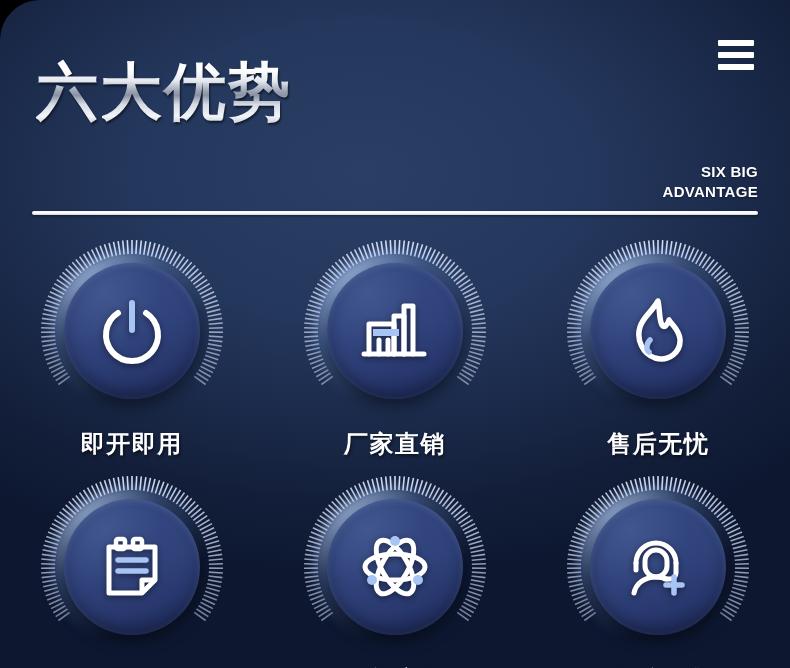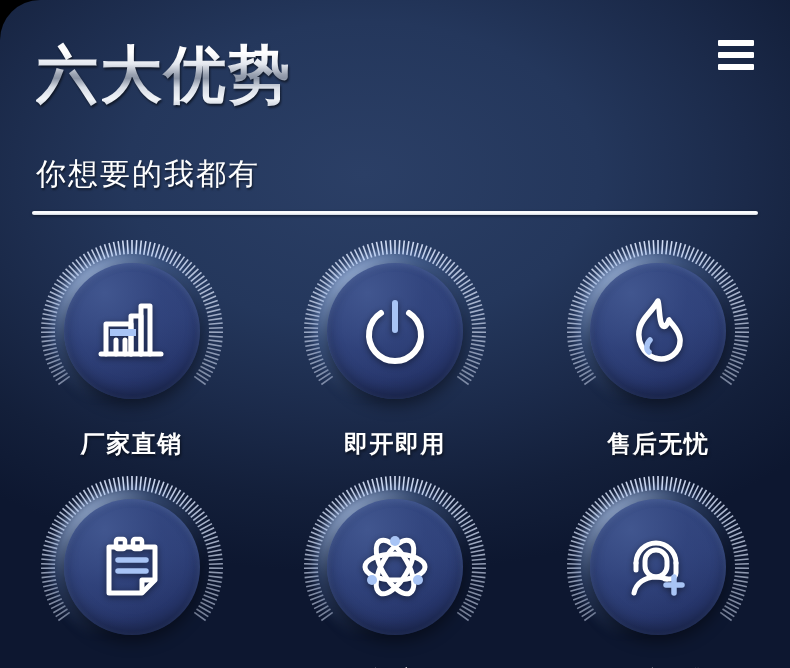--- a/index.html
+++ b/index.html
@@ -26,21 +26,21 @@
     position:absolute; top:39px; left:718px;
     width:36px; height:32px;
     display:flex; flex-direction:column; justify-content:space-between;
     padding:1px 0;
   }
   #hamburger .bar {
     height:6px; width:36px; background:#ffffff; border-radius:1px;
   }
 
   #title {
-    position:absolute; left:36px; top:42px;
+    position:absolute; left:36px; top:59px;
     font-size:62px; font-weight:bold; letter-spacing:2px;
     line-height:1.05;
     background-image:linear-gradient(180deg,
         #f7f9fc 0%, #ffffff 16%, #e4e8ef 34%,
         #9aa2b1 50%, #8a93a4 56%,
         #d7dce5 70%, #f2f5f9 88%, #c9cfda 100%);
     -webkit-background-clip:text; background-clip:text;
     color:transparent; -webkit-text-fill-color:transparent;
     filter:drop-shadow(1px 2px 1px rgba(0,0,0,.55));
   }
@@ -115,26 +115,133 @@
 
 <div id="page">
 
   <div id="hamburger">
     <span class="bar"></span>
     <span class="bar"></span>
     <span class="bar"></span>
   </div>
 
   <div id="title">六大优势</div>
-  <div id="subtitle">你想要的我都有</div>
-
+
+  <div id="eyebrow">
+    <div>SIX BIG</div>
+    <div>ADVANTAGE</div>
+  </div>
 
   <div id="divider"></div>
 
   <div id="grid">
+
+    <div class="cell">
+      <div class="dial">
+        <svg class="ticks" viewBox="0 0 186 186">
+          <g id="tk2">
+              <line x1="30.7" y1="138.3" x2="19.4" y2="146.5" stroke="#dfe9ff" stroke-width="1.6" stroke-opacity="0.50"></line>
+              <line x1="28.5" y1="135.0" x2="16.7" y2="142.7" stroke="#dfe9ff" stroke-width="1.6" stroke-opacity="0.51"></line>
+              <line x1="26.4" y1="131.7" x2="14.3" y2="138.7" stroke="#dfe9ff" stroke-width="1.6" stroke-opacity="0.52"></line>
+              <line x1="24.5" y1="128.2" x2="12.1" y2="134.6" stroke="#dfe9ff" stroke-width="1.6" stroke-opacity="0.53"></line>
+              <line x1="22.8" y1="124.7" x2="10.0" y2="130.4" stroke="#dfe9ff" stroke-width="1.6" stroke-opacity="0.54"></line>
+              <line x1="21.3" y1="121.0" x2="8.2" y2="126.1" stroke="#dfe9ff" stroke-width="1.6" stroke-opacity="0.55"></line>
+              <line x1="19.9" y1="117.3" x2="6.7" y2="121.8" stroke="#dfe9ff" stroke-width="1.6" stroke-opacity="0.56"></line>
+              <line x1="18.8" y1="113.6" x2="5.3" y2="117.3" stroke="#dfe9ff" stroke-width="1.6" stroke-opacity="0.57"></line>
+              <line x1="17.8" y1="109.7" x2="4.2" y2="112.8" stroke="#dfe9ff" stroke-width="1.6" stroke-opacity="0.58"></line>
+              <line x1="17.1" y1="105.9" x2="3.3" y2="108.2" stroke="#dfe9ff" stroke-width="1.6" stroke-opacity="0.59"></line>
+              <line x1="16.5" y1="102.0" x2="2.6" y2="103.6" stroke="#dfe9ff" stroke-width="1.6" stroke-opacity="0.60"></line>
+              <line x1="16.2" y1="98.1" x2="2.2" y2="99.0" stroke="#dfe9ff" stroke-width="1.6" stroke-opacity="0.62"></line>
+              <line x1="16.0" y1="94.1" x2="2.0" y2="94.3" stroke="#dfe9ff" stroke-width="1.6" stroke-opacity="0.63"></line>
+              <line x1="16.1" y1="90.2" x2="2.1" y2="89.7" stroke="#dfe9ff" stroke-width="1.6" stroke-opacity="0.64"></line>
+              <line x1="16.3" y1="86.3" x2="2.3" y2="85.0" stroke="#dfe9ff" stroke-width="1.6" stroke-opacity="0.65"></line>
+              <line x1="16.7" y1="82.3" x2="2.9" y2="80.4" stroke="#dfe9ff" stroke-width="1.6" stroke-opacity="0.66"></line>
+              <line x1="17.4" y1="78.5" x2="3.6" y2="75.8" stroke="#dfe9ff" stroke-width="1.6" stroke-opacity="0.67"></line>
+              <line x1="18.2" y1="74.6" x2="4.6" y2="71.3" stroke="#dfe9ff" stroke-width="1.6" stroke-opacity="0.68"></line>
+              <line x1="19.3" y1="70.8" x2="5.9" y2="66.8" stroke="#dfe9ff" stroke-width="1.6" stroke-opacity="0.69"></line>
+              <line x1="20.5" y1="67.1" x2="7.3" y2="62.4" stroke="#dfe9ff" stroke-width="1.6" stroke-opacity="0.70"></line>
+              <line x1="21.9" y1="63.4" x2="9.0" y2="58.0" stroke="#dfe9ff" stroke-width="1.6" stroke-opacity="0.71"></line>
+              <line x1="23.5" y1="59.8" x2="10.9" y2="53.8" stroke="#dfe9ff" stroke-width="1.6" stroke-opacity="0.72"></line>
+              <line x1="25.3" y1="56.3" x2="13.0" y2="49.6" stroke="#dfe9ff" stroke-width="1.6" stroke-opacity="0.73"></line>
+              <line x1="27.3" y1="52.9" x2="15.3" y2="45.6" stroke="#dfe9ff" stroke-width="1.6" stroke-opacity="0.74"></line>
+              <line x1="29.4" y1="49.6" x2="17.8" y2="41.7" stroke="#dfe9ff" stroke-width="1.6" stroke-opacity="0.75"></line>
+              <line x1="31.7" y1="46.4" x2="20.6" y2="37.9" stroke="#dfe9ff" stroke-width="1.6" stroke-opacity="0.76"></line>
+              <line x1="34.2" y1="43.3" x2="23.5" y2="34.3" stroke="#dfe9ff" stroke-width="1.6" stroke-opacity="0.77"></line>
+              <line x1="36.8" y1="40.4" x2="26.6" y2="30.8" stroke="#dfe9ff" stroke-width="1.6" stroke-opacity="0.78"></line>
+              <line x1="39.6" y1="37.6" x2="29.8" y2="27.5" stroke="#dfe9ff" stroke-width="1.6" stroke-opacity="0.79"></line>
+              <line x1="42.5" y1="34.9" x2="33.3" y2="24.3" stroke="#dfe9ff" stroke-width="1.6" stroke-opacity="0.80"></line>
+              <line x1="45.5" y1="32.4" x2="36.9" y2="21.4" stroke="#dfe9ff" stroke-width="1.6" stroke-opacity="0.81"></line>
+              <line x1="48.7" y1="30.1" x2="40.6" y2="18.6" stroke="#dfe9ff" stroke-width="1.6" stroke-opacity="0.82"></line>
+              <line x1="51.9" y1="27.9" x2="44.5" y2="16.0" stroke="#dfe9ff" stroke-width="1.6" stroke-opacity="0.83"></line>
+              <line x1="55.3" y1="25.9" x2="48.5" y2="13.6" stroke="#dfe9ff" stroke-width="1.6" stroke-opacity="0.85"></line>
+              <line x1="58.8" y1="24.0" x2="52.6" y2="11.5" stroke="#dfe9ff" stroke-width="1.6" stroke-opacity="0.86"></line>
+              <line x1="62.4" y1="22.4" x2="56.8" y2="9.5" stroke="#dfe9ff" stroke-width="1.6" stroke-opacity="0.87"></line>
+              <line x1="66.0" y1="20.9" x2="61.1" y2="7.8" stroke="#dfe9ff" stroke-width="1.6" stroke-opacity="0.88"></line>
+              <line x1="69.7" y1="19.6" x2="65.5" y2="6.3" stroke="#dfe9ff" stroke-width="1.6" stroke-opacity="0.89"></line>
+              <line x1="73.5" y1="18.5" x2="70.0" y2="5.0" stroke="#dfe9ff" stroke-width="1.6" stroke-opacity="0.90"></line>
+              <line x1="77.4" y1="17.6" x2="74.5" y2="3.9" stroke="#dfe9ff" stroke-width="1.6" stroke-opacity="0.91"></line>
+              <line x1="81.2" y1="16.9" x2="79.1" y2="3.1" stroke="#dfe9ff" stroke-width="1.6" stroke-opacity="0.92"></line>
+              <line x1="85.1" y1="16.4" x2="83.7" y2="2.5" stroke="#dfe9ff" stroke-width="1.6" stroke-opacity="0.93"></line>
+              <line x1="89.1" y1="16.1" x2="88.3" y2="2.1" stroke="#dfe9ff" stroke-width="1.6" stroke-opacity="0.94"></line>
+              <line x1="93.0" y1="16.0" x2="93.0" y2="2.0" stroke="#dfe9ff" stroke-width="1.6" stroke-opacity="0.95"></line>
+              <line x1="96.9" y1="16.1" x2="97.7" y2="2.1" stroke="#dfe9ff" stroke-width="1.6" stroke-opacity="0.94"></line>
+              <line x1="100.9" y1="16.4" x2="102.3" y2="2.5" stroke="#dfe9ff" stroke-width="1.6" stroke-opacity="0.93"></line>
+              <line x1="104.8" y1="16.9" x2="106.9" y2="3.1" stroke="#dfe9ff" stroke-width="1.6" stroke-opacity="0.92"></line>
+              <line x1="108.6" y1="17.6" x2="111.5" y2="3.9" stroke="#dfe9ff" stroke-width="1.6" stroke-opacity="0.91"></line>
+              <line x1="112.5" y1="18.5" x2="116.0" y2="5.0" stroke="#dfe9ff" stroke-width="1.6" stroke-opacity="0.90"></line>
+              <line x1="116.3" y1="19.6" x2="120.5" y2="6.3" stroke="#dfe9ff" stroke-width="1.6" stroke-opacity="0.89"></line>
+              <line x1="120.0" y1="20.9" x2="124.9" y2="7.8" stroke="#dfe9ff" stroke-width="1.6" stroke-opacity="0.88"></line>
+              <line x1="123.6" y1="22.4" x2="129.2" y2="9.5" stroke="#dfe9ff" stroke-width="1.6" stroke-opacity="0.87"></line>
+              <line x1="127.2" y1="24.0" x2="133.4" y2="11.5" stroke="#dfe9ff" stroke-width="1.6" stroke-opacity="0.86"></line>
+              <line x1="130.7" y1="25.9" x2="137.5" y2="13.6" stroke="#dfe9ff" stroke-width="1.6" stroke-opacity="0.85"></line>
+              <line x1="134.1" y1="27.9" x2="141.5" y2="16.0" stroke="#dfe9ff" stroke-width="1.6" stroke-opacity="0.83"></line>
+              <line x1="137.3" y1="30.1" x2="145.4" y2="18.6" stroke="#dfe9ff" stroke-width="1.6" stroke-opacity="0.82"></line>
+              <line x1="140.5" y1="32.4" x2="149.1" y2="21.4" stroke="#dfe9ff" stroke-width="1.6" stroke-opacity="0.81"></line>
+              <line x1="143.5" y1="34.9" x2="152.7" y2="24.3" stroke="#dfe9ff" stroke-width="1.6" stroke-opacity="0.80"></line>
+              <line x1="146.4" y1="37.6" x2="156.2" y2="27.5" stroke="#dfe9ff" stroke-width="1.6" stroke-opacity="0.79"></line>
+              <line x1="149.2" y1="40.4" x2="159.4" y2="30.8" stroke="#dfe9ff" stroke-width="1.6" stroke-opacity="0.78"></line>
+              <line x1="151.8" y1="43.3" x2="162.5" y2="34.3" stroke="#dfe9ff" stroke-width="1.6" stroke-opacity="0.77"></line>
+              <line x1="154.3" y1="46.4" x2="165.4" y2="37.9" stroke="#dfe9ff" stroke-width="1.6" stroke-opacity="0.76"></line>
+              <line x1="156.6" y1="49.6" x2="168.2" y2="41.7" stroke="#dfe9ff" stroke-width="1.6" stroke-opacity="0.75"></line>
+              <line x1="158.7" y1="52.9" x2="170.7" y2="45.6" stroke="#dfe9ff" stroke-width="1.6" stroke-opacity="0.74"></line>
+              <line x1="160.7" y1="56.3" x2="173.0" y2="49.6" stroke="#dfe9ff" stroke-width="1.6" stroke-opacity="0.73"></line>
+              <line x1="162.5" y1="59.8" x2="175.1" y2="53.8" stroke="#dfe9ff" stroke-width="1.6" stroke-opacity="0.72"></line>
+              <line x1="164.1" y1="63.4" x2="177.0" y2="58.0" stroke="#dfe9ff" stroke-width="1.6" stroke-opacity="0.71"></line>
+              <line x1="165.5" y1="67.1" x2="178.7" y2="62.4" stroke="#dfe9ff" stroke-width="1.6" stroke-opacity="0.70"></line>
+              <line x1="166.7" y1="70.8" x2="180.1" y2="66.8" stroke="#dfe9ff" stroke-width="1.6" stroke-opacity="0.69"></line>
+              <line x1="167.8" y1="74.6" x2="181.4" y2="71.3" stroke="#dfe9ff" stroke-width="1.6" stroke-opacity="0.68"></line>
+              <line x1="168.6" y1="78.5" x2="182.4" y2="75.8" stroke="#dfe9ff" stroke-width="1.6" stroke-opacity="0.67"></line>
+              <line x1="169.3" y1="82.3" x2="183.1" y2="80.4" stroke="#dfe9ff" stroke-width="1.6" stroke-opacity="0.66"></line>
+              <line x1="169.7" y1="86.3" x2="183.7" y2="85.0" stroke="#dfe9ff" stroke-width="1.6" stroke-opacity="0.65"></line>
+              <line x1="169.9" y1="90.2" x2="183.9" y2="89.7" stroke="#dfe9ff" stroke-width="1.6" stroke-opacity="0.64"></line>
+              <line x1="170.0" y1="94.1" x2="184.0" y2="94.3" stroke="#dfe9ff" stroke-width="1.6" stroke-opacity="0.63"></line>
+              <line x1="169.8" y1="98.1" x2="183.8" y2="99.0" stroke="#dfe9ff" stroke-width="1.6" stroke-opacity="0.62"></line>
+              <line x1="169.5" y1="102.0" x2="183.4" y2="103.6" stroke="#dfe9ff" stroke-width="1.6" stroke-opacity="0.60"></line>
+              <line x1="168.9" y1="105.9" x2="182.7" y2="108.2" stroke="#dfe9ff" stroke-width="1.6" stroke-opacity="0.59"></line>
+              <line x1="168.2" y1="109.7" x2="181.8" y2="112.8" stroke="#dfe9ff" stroke-width="1.6" stroke-opacity="0.58"></line>
+              <line x1="167.2" y1="113.6" x2="180.7" y2="117.3" stroke="#dfe9ff" stroke-width="1.6" stroke-opacity="0.57"></line>
+              <line x1="166.1" y1="117.3" x2="179.3" y2="121.8" stroke="#dfe9ff" stroke-width="1.6" stroke-opacity="0.56"></line>
+              <line x1="164.7" y1="121.0" x2="177.8" y2="126.1" stroke="#dfe9ff" stroke-width="1.6" stroke-opacity="0.55"></line>
+              <line x1="163.2" y1="124.7" x2="176.0" y2="130.4" stroke="#dfe9ff" stroke-width="1.6" stroke-opacity="0.54"></line>
+              <line x1="161.5" y1="128.2" x2="173.9" y2="134.6" stroke="#dfe9ff" stroke-width="1.6" stroke-opacity="0.53"></line>
+              <line x1="159.6" y1="131.7" x2="171.7" y2="138.7" stroke="#dfe9ff" stroke-width="1.6" stroke-opacity="0.52"></line>
+              <line x1="157.5" y1="135.0" x2="169.3" y2="142.7" stroke="#dfe9ff" stroke-width="1.6" stroke-opacity="0.51"></line>
+              <line x1="155.3" y1="138.3" x2="166.6" y2="146.5" stroke="#dfe9ff" stroke-width="1.6" stroke-opacity="0.50"></line>
+            </g>
+        </svg>
+        <div class="glow"></div>
+        <div class="disc">
+          <svg width="74" height="74" viewBox="0 0 74 74">
+            <path d="M23 19 A26 26 0 1 0 51 19" fill="none" stroke="#ffffff" stroke-width="6" stroke-linecap="round"></path>
+            <line x1="37" y1="9" x2="37" y2="36" stroke="#a8c4f5" stroke-width="6" stroke-linecap="round"></line>
+          </svg>
+        </div>
+      </div>
+      <div class="caption">即开即用</div>
+    </div>
 
     <div class="cell">
       <div class="dial">
         <svg class="ticks" viewBox="0 0 186 186">
           <g id="tk1">
               <line x1="30.7" y1="138.3" x2="19.4" y2="146.5" stroke="#dfe9ff" stroke-width="1.6" stroke-opacity="0.50"></line>
               <line x1="28.5" y1="135.0" x2="16.7" y2="142.7" stroke="#dfe9ff" stroke-width="1.6" stroke-opacity="0.51"></line>
               <line x1="26.4" y1="131.7" x2="14.3" y2="138.7" stroke="#dfe9ff" stroke-width="1.6" stroke-opacity="0.52"></line>
               <line x1="24.5" y1="128.2" x2="12.1" y2="134.6" stroke="#dfe9ff" stroke-width="1.6" stroke-opacity="0.53"></line>
               <line x1="22.8" y1="124.7" x2="10.0" y2="130.4" stroke="#dfe9ff" stroke-width="1.6" stroke-opacity="0.54"></line>
@@ -236,124 +343,20 @@
             <rect x="15" y="35" width="26" height="7" fill="#a8c4f5"></rect>
           </svg>
         </div>
       </div>
       <div class="caption">厂家直销</div>
     </div>
 
     <div class="cell">
       <div class="dial">
         <svg class="ticks" viewBox="0 0 186 186">
-          <g id="tk2">
-              <line x1="30.7" y1="138.3" x2="19.4" y2="146.5" stroke="#dfe9ff" stroke-width="1.6" stroke-opacity="0.50"></line>
-              <line x1="28.5" y1="135.0" x2="16.7" y2="142.7" stroke="#dfe9ff" stroke-width="1.6" stroke-opacity="0.51"></line>
-              <line x1="26.4" y1="131.7" x2="14.3" y2="138.7" stroke="#dfe9ff" stroke-width="1.6" stroke-opacity="0.52"></line>
-              <line x1="24.5" y1="128.2" x2="12.1" y2="134.6" stroke="#dfe9ff" stroke-width="1.6" stroke-opacity="0.53"></line>
-              <line x1="22.8" y1="124.7" x2="10.0" y2="130.4" stroke="#dfe9ff" stroke-width="1.6" stroke-opacity="0.54"></line>
-              <line x1="21.3" y1="121.0" x2="8.2" y2="126.1" stroke="#dfe9ff" stroke-width="1.6" stroke-opacity="0.55"></line>
-              <line x1="19.9" y1="117.3" x2="6.7" y2="121.8" stroke="#dfe9ff" stroke-width="1.6" stroke-opacity="0.56"></line>
-              <line x1="18.8" y1="113.6" x2="5.3" y2="117.3" stroke="#dfe9ff" stroke-width="1.6" stroke-opacity="0.57"></line>
-              <line x1="17.8" y1="109.7" x2="4.2" y2="112.8" stroke="#dfe9ff" stroke-width="1.6" stroke-opacity="0.58"></line>
-              <line x1="17.1" y1="105.9" x2="3.3" y2="108.2" stroke="#dfe9ff" stroke-width="1.6" stroke-opacity="0.59"></line>
-              <line x1="16.5" y1="102.0" x2="2.6" y2="103.6" stroke="#dfe9ff" stroke-width="1.6" stroke-opacity="0.60"></line>
-              <line x1="16.2" y1="98.1" x2="2.2" y2="99.0" stroke="#dfe9ff" stroke-width="1.6" stroke-opacity="0.62"></line>
-              <line x1="16.0" y1="94.1" x2="2.0" y2="94.3" stroke="#dfe9ff" stroke-width="1.6" stroke-opacity="0.63"></line>
-              <line x1="16.1" y1="90.2" x2="2.1" y2="89.7" stroke="#dfe9ff" stroke-width="1.6" stroke-opacity="0.64"></line>
-              <line x1="16.3" y1="86.3" x2="2.3" y2="85.0" stroke="#dfe9ff" stroke-width="1.6" stroke-opacity="0.65"></line>
-              <line x1="16.7" y1="82.3" x2="2.9" y2="80.4" stroke="#dfe9ff" stroke-width="1.6" stroke-opacity="0.66"></line>
-              <line x1="17.4" y1="78.5" x2="3.6" y2="75.8" stroke="#dfe9ff" stroke-width="1.6" stroke-opacity="0.67"></line>
-              <line x1="18.2" y1="74.6" x2="4.6" y2="71.3" stroke="#dfe9ff" stroke-width="1.6" stroke-opacity="0.68"></line>
-              <line x1="19.3" y1="70.8" x2="5.9" y2="66.8" stroke="#dfe9ff" stroke-width="1.6" stroke-opacity="0.69"></line>
-              <line x1="20.5" y1="67.1" x2="7.3" y2="62.4" stroke="#dfe9ff" stroke-width="1.6" stroke-opacity="0.70"></line>
-              <line x1="21.9" y1="63.4" x2="9.0" y2="58.0" stroke="#dfe9ff" stroke-width="1.6" stroke-opacity="0.71"></line>
-              <line x1="23.5" y1="59.8" x2="10.9" y2="53.8" stroke="#dfe9ff" stroke-width="1.6" stroke-opacity="0.72"></line>
-              <line x1="25.3" y1="56.3" x2="13.0" y2="49.6" stroke="#dfe9ff" stroke-width="1.6" stroke-opacity="0.73"></line>
-              <line x1="27.3" y1="52.9" x2="15.3" y2="45.6" stroke="#dfe9ff" stroke-width="1.6" stroke-opacity="0.74"></line>
-              <line x1="29.4" y1="49.6" x2="17.8" y2="41.7" stroke="#dfe9ff" stroke-width="1.6" stroke-opacity="0.75"></line>
-              <line x1="31.7" y1="46.4" x2="20.6" y2="37.9" stroke="#dfe9ff" stroke-width="1.6" stroke-opacity="0.76"></line>
-              <line x1="34.2" y1="43.3" x2="23.5" y2="34.3" stroke="#dfe9ff" stroke-width="1.6" stroke-opacity="0.77"></line>
-              <line x1="36.8" y1="40.4" x2="26.6" y2="30.8" stroke="#dfe9ff" stroke-width="1.6" stroke-opacity="0.78"></line>
-              <line x1="39.6" y1="37.6" x2="29.8" y2="27.5" stroke="#dfe9ff" stroke-width="1.6" stroke-opacity="0.79"></line>
-              <line x1="42.5" y1="34.9" x2="33.3" y2="24.3" stroke="#dfe9ff" stroke-width="1.6" stroke-opacity="0.80"></line>
-              <line x1="45.5" y1="32.4" x2="36.9" y2="21.4" stroke="#dfe9ff" stroke-width="1.6" stroke-opacity="0.81"></line>
-              <line x1="48.7" y1="30.1" x2="40.6" y2="18.6" stroke="#dfe9ff" stroke-width="1.6" stroke-opacity="0.82"></line>
-              <line x1="51.9" y1="27.9" x2="44.5" y2="16.0" stroke="#dfe9ff" stroke-width="1.6" stroke-opacity="0.83"></line>
-              <line x1="55.3" y1="25.9" x2="48.5" y2="13.6" stroke="#dfe9ff" stroke-width="1.6" stroke-opacity="0.85"></line>
-              <line x1="58.8" y1="24.0" x2="52.6" y2="11.5" stroke="#dfe9ff" stroke-width="1.6" stroke-opacity="0.86"></line>
-              <line x1="62.4" y1="22.4" x2="56.8" y2="9.5" stroke="#dfe9ff" stroke-width="1.6" stroke-opacity="0.87"></line>
-              <line x1="66.0" y1="20.9" x2="61.1" y2="7.8" stroke="#dfe9ff" stroke-width="1.6" stroke-opacity="0.88"></line>
-              <line x1="69.7" y1="19.6" x2="65.5" y2="6.3" stroke="#dfe9ff" stroke-width="1.6" stroke-opacity="0.89"></line>
-              <line x1="73.5" y1="18.5" x2="70.0" y2="5.0" stroke="#dfe9ff" stroke-width="1.6" stroke-opacity="0.90"></line>
-              <line x1="77.4" y1="17.6" x2="74.5" y2="3.9" stroke="#dfe9ff" stroke-width="1.6" stroke-opacity="0.91"></line>
-              <line x1="81.2" y1="16.9" x2="79.1" y2="3.1" stroke="#dfe9ff" stroke-width="1.6" stroke-opacity="0.92"></line>
-              <line x1="85.1" y1="16.4" x2="83.7" y2="2.5" stroke="#dfe9ff" stroke-width="1.6" stroke-opacity="0.93"></line>
-              <line x1="89.1" y1="16.1" x2="88.3" y2="2.1" stroke="#dfe9ff" stroke-width="1.6" stroke-opacity="0.94"></line>
-              <line x1="93.0" y1="16.0" x2="93.0" y2="2.0" stroke="#dfe9ff" stroke-width="1.6" stroke-opacity="0.95"></line>
-              <line x1="96.9" y1="16.1" x2="97.7" y2="2.1" stroke="#dfe9ff" stroke-width="1.6" stroke-opacity="0.94"></line>
-              <line x1="100.9" y1="16.4" x2="102.3" y2="2.5" stroke="#dfe9ff" stroke-width="1.6" stroke-opacity="0.93"></line>
-              <line x1="104.8" y1="16.9" x2="106.9" y2="3.1" stroke="#dfe9ff" stroke-width="1.6" stroke-opacity="0.92"></line>
-              <line x1="108.6" y1="17.6" x2="111.5" y2="3.9" stroke="#dfe9ff" stroke-width="1.6" stroke-opacity="0.91"></line>
-              <line x1="112.5" y1="18.5" x2="116.0" y2="5.0" stroke="#dfe9ff" stroke-width="1.6" stroke-opacity="0.90"></line>
-              <line x1="116.3" y1="19.6" x2="120.5" y2="6.3" stroke="#dfe9ff" stroke-width="1.6" stroke-opacity="0.89"></line>
-              <line x1="120.0" y1="20.9" x2="124.9" y2="7.8" stroke="#dfe9ff" stroke-width="1.6" stroke-opacity="0.88"></line>
-              <line x1="123.6" y1="22.4" x2="129.2" y2="9.5" stroke="#dfe9ff" stroke-width="1.6" stroke-opacity="0.87"></line>
-              <line x1="127.2" y1="24.0" x2="133.4" y2="11.5" stroke="#dfe9ff" stroke-width="1.6" stroke-opacity="0.86"></line>
-              <line x1="130.7" y1="25.9" x2="137.5" y2="13.6" stroke="#dfe9ff" stroke-width="1.6" stroke-opacity="0.85"></line>
-              <line x1="134.1" y1="27.9" x2="141.5" y2="16.0" stroke="#dfe9ff" stroke-width="1.6" stroke-opacity="0.83"></line>
-              <line x1="137.3" y1="30.1" x2="145.4" y2="18.6" stroke="#dfe9ff" stroke-width="1.6" stroke-opacity="0.82"></line>
-              <line x1="140.5" y1="32.4" x2="149.1" y2="21.4" stroke="#dfe9ff" stroke-width="1.6" stroke-opacity="0.81"></line>
-              <line x1="143.5" y1="34.9" x2="152.7" y2="24.3" stroke="#dfe9ff" stroke-width="1.6" stroke-opacity="0.80"></line>
-              <line x1="146.4" y1="37.6" x2="156.2" y2="27.5" stroke="#dfe9ff" stroke-width="1.6" stroke-opacity="0.79"></line>
-              <line x1="149.2" y1="40.4" x2="159.4" y2="30.8" stroke="#dfe9ff" stroke-width="1.6" stroke-opacity="0.78"></line>
-              <line x1="151.8" y1="43.3" x2="162.5" y2="34.3" stroke="#dfe9ff" stroke-width="1.6" stroke-opacity="0.77"></line>
-              <line x1="154.3" y1="46.4" x2="165.4" y2="37.9" stroke="#dfe9ff" stroke-width="1.6" stroke-opacity="0.76"></line>
-              <line x1="156.6" y1="49.6" x2="168.2" y2="41.7" stroke="#dfe9ff" stroke-width="1.6" stroke-opacity="0.75"></line>
-              <line x1="158.7" y1="52.9" x2="170.7" y2="45.6" stroke="#dfe9ff" stroke-width="1.6" stroke-opacity="0.74"></line>
-              <line x1="160.7" y1="56.3" x2="173.0" y2="49.6" stroke="#dfe9ff" stroke-width="1.6" stroke-opacity="0.73"></line>
-              <line x1="162.5" y1="59.8" x2="175.1" y2="53.8" stroke="#dfe9ff" stroke-width="1.6" stroke-opacity="0.72"></line>
-              <line x1="164.1" y1="63.4" x2="177.0" y2="58.0" stroke="#dfe9ff" stroke-width="1.6" stroke-opacity="0.71"></line>
-              <line x1="165.5" y1="67.1" x2="178.7" y2="62.4" stroke="#dfe9ff" stroke-width="1.6" stroke-opacity="0.70"></line>
-              <line x1="166.7" y1="70.8" x2="180.1" y2="66.8" stroke="#dfe9ff" stroke-width="1.6" stroke-opacity="0.69"></line>
-              <line x1="167.8" y1="74.6" x2="181.4" y2="71.3" stroke="#dfe9ff" stroke-width="1.6" stroke-opacity="0.68"></line>
-              <line x1="168.6" y1="78.5" x2="182.4" y2="75.8" stroke="#dfe9ff" stroke-width="1.6" stroke-opacity="0.67"></line>
-              <line x1="169.3" y1="82.3" x2="183.1" y2="80.4" stroke="#dfe9ff" stroke-width="1.6" stroke-opacity="0.66"></line>
-              <line x1="169.7" y1="86.3" x2="183.7" y2="85.0" stroke="#dfe9ff" stroke-width="1.6" stroke-opacity="0.65"></line>
-              <line x1="169.9" y1="90.2" x2="183.9" y2="89.7" stroke="#dfe9ff" stroke-width="1.6" stroke-opacity="0.64"></line>
-              <line x1="170.0" y1="94.1" x2="184.0" y2="94.3" stroke="#dfe9ff" stroke-width="1.6" stroke-opacity="0.63"></line>
-              <line x1="169.8" y1="98.1" x2="183.8" y2="99.0" stroke="#dfe9ff" stroke-width="1.6" stroke-opacity="0.62"></line>
-              <line x1="169.5" y1="102.0" x2="183.4" y2="103.6" stroke="#dfe9ff" stroke-width="1.6" stroke-opacity="0.60"></line>
-              <line x1="168.9" y1="105.9" x2="182.7" y2="108.2" stroke="#dfe9ff" stroke-width="1.6" stroke-opacity="0.59"></line>
-              <line x1="168.2" y1="109.7" x2="181.8" y2="112.8" stroke="#dfe9ff" stroke-width="1.6" stroke-opacity="0.58"></line>
-              <line x1="167.2" y1="113.6" x2="180.7" y2="117.3" stroke="#dfe9ff" stroke-width="1.6" stroke-opacity="0.57"></line>
-              <line x1="166.1" y1="117.3" x2="179.3" y2="121.8" stroke="#dfe9ff" stroke-width="1.6" stroke-opacity="0.56"></line>
-              <line x1="164.7" y1="121.0" x2="177.8" y2="126.1" stroke="#dfe9ff" stroke-width="1.6" stroke-opacity="0.55"></line>
-              <line x1="163.2" y1="124.7" x2="176.0" y2="130.4" stroke="#dfe9ff" stroke-width="1.6" stroke-opacity="0.54"></line>
-              <line x1="161.5" y1="128.2" x2="173.9" y2="134.6" stroke="#dfe9ff" stroke-width="1.6" stroke-opacity="0.53"></line>
-              <line x1="159.6" y1="131.7" x2="171.7" y2="138.7" stroke="#dfe9ff" stroke-width="1.6" stroke-opacity="0.52"></line>
-              <line x1="157.5" y1="135.0" x2="169.3" y2="142.7" stroke="#dfe9ff" stroke-width="1.6" stroke-opacity="0.51"></line>
-              <line x1="155.3" y1="138.3" x2="166.6" y2="146.5" stroke="#dfe9ff" stroke-width="1.6" stroke-opacity="0.50"></line>
-            </g>
-        </svg>
-        <div class="glow"></div>
-        <div class="disc">
-          <svg width="74" height="74" viewBox="0 0 74 74">
-            <path d="M23 19 A26 26 0 1 0 51 19" fill="none" stroke="#ffffff" stroke-width="6" stroke-linecap="round"></path>
-            <line x1="37" y1="9" x2="37" y2="36" stroke="#a8c4f5" stroke-width="6" stroke-linecap="round"></line>
-          </svg>
-        </div>
-      </div>
-      <div class="caption">即开即用</div>
-    </div>
-
-    <div class="cell">
-      <div class="dial">
-        <svg class="ticks" viewBox="0 0 186 186">
           <g id="tk3">
               <line x1="30.7" y1="138.3" x2="19.4" y2="146.5" stroke="#dfe9ff" stroke-width="1.6" stroke-opacity="0.50"></line>
               <line x1="28.5" y1="135.0" x2="16.7" y2="142.7" stroke="#dfe9ff" stroke-width="1.6" stroke-opacity="0.51"></line>
               <line x1="26.4" y1="131.7" x2="14.3" y2="138.7" stroke="#dfe9ff" stroke-width="1.6" stroke-opacity="0.52"></line>
               <line x1="24.5" y1="128.2" x2="12.1" y2="134.6" stroke="#dfe9ff" stroke-width="1.6" stroke-opacity="0.53"></line>
               <line x1="22.8" y1="124.7" x2="10.0" y2="130.4" stroke="#dfe9ff" stroke-width="1.6" stroke-opacity="0.54"></line>
               <line x1="21.3" y1="121.0" x2="8.2" y2="126.1" stroke="#dfe9ff" stroke-width="1.6" stroke-opacity="0.55"></line>
               <line x1="19.9" y1="117.3" x2="6.7" y2="121.8" stroke="#dfe9ff" stroke-width="1.6" stroke-opacity="0.56"></line>
               <line x1="18.8" y1="113.6" x2="5.3" y2="117.3" stroke="#dfe9ff" stroke-width="1.6" stroke-opacity="0.57"></line>
               <line x1="17.8" y1="109.7" x2="4.2" y2="112.8" stroke="#dfe9ff" stroke-width="1.6" stroke-opacity="0.58"></line>

